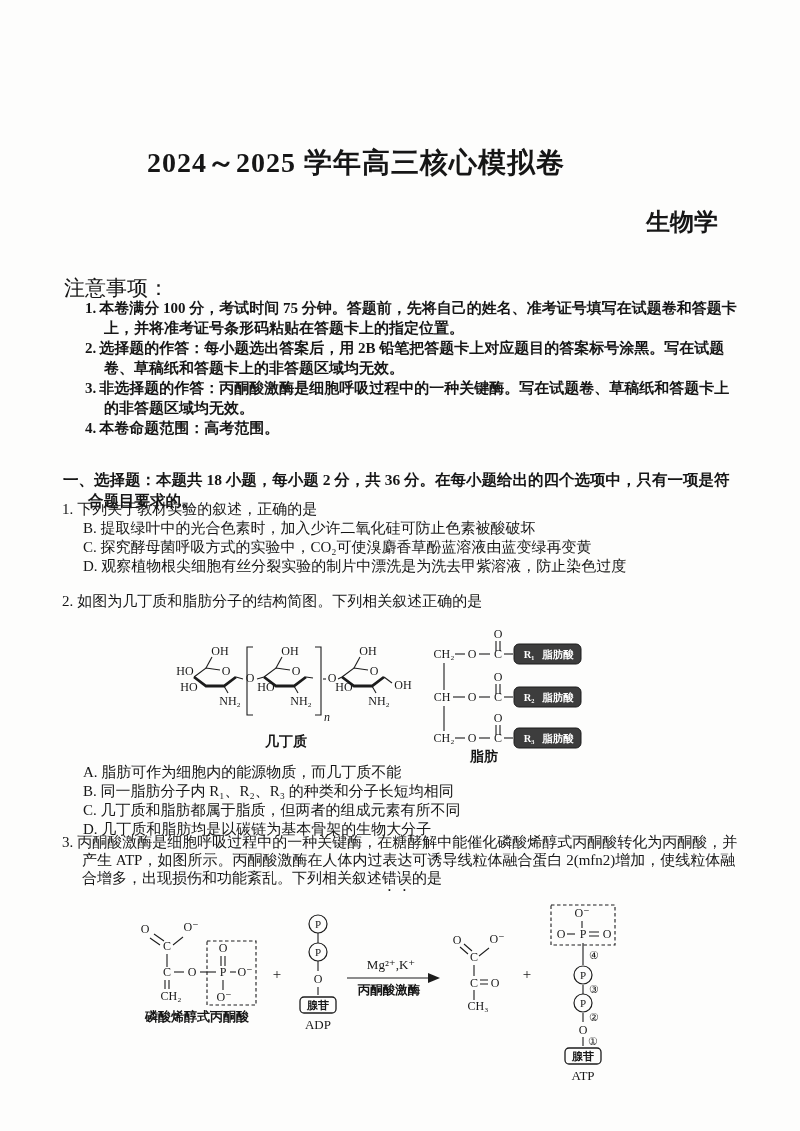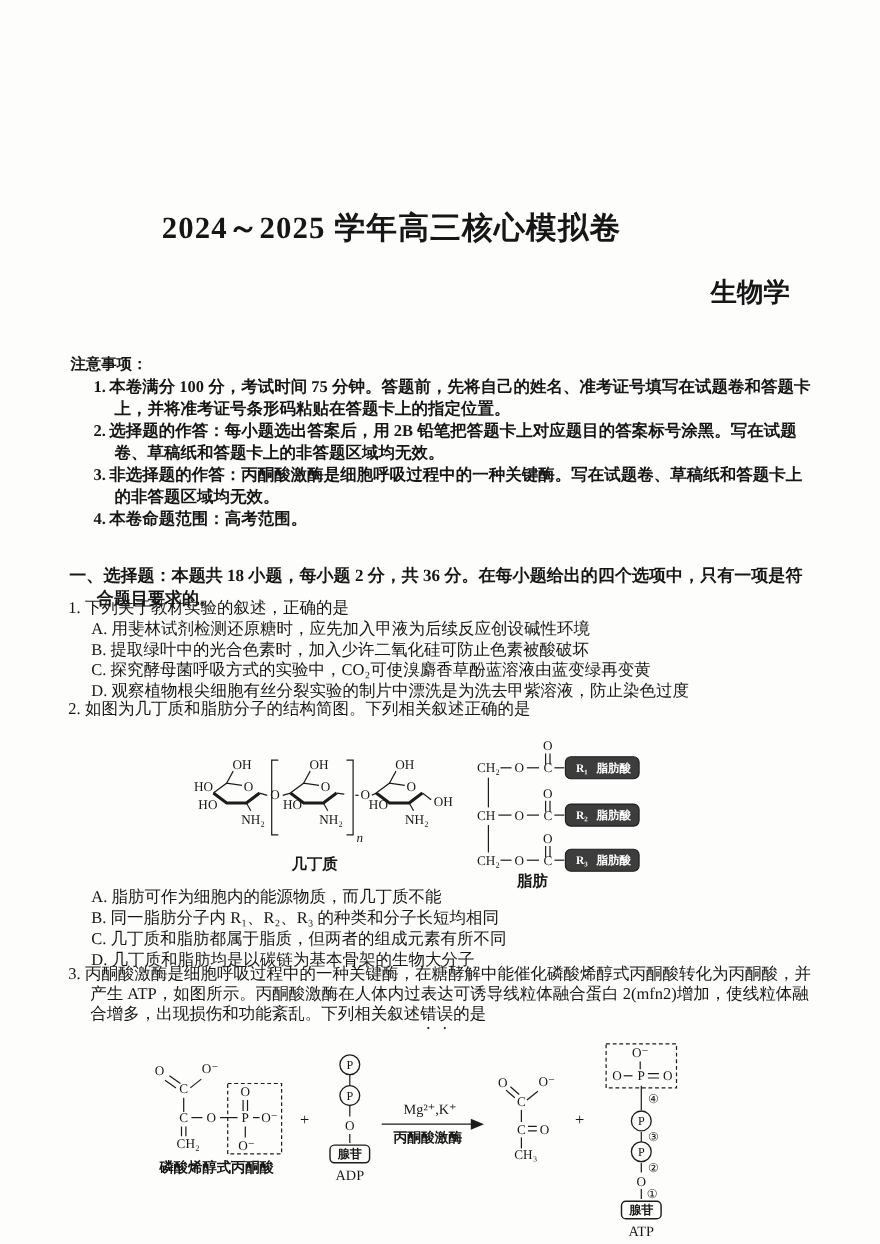--- a/index.html
+++ b/index.html
@@ -1,25 +1,25 @@
 <!DOCTYPE html>
 <html><head>
 <meta charset="utf-8">
 <style>
   html,body{margin:0;padding:0;background:#e8e8e8;}
   .page{
     position:relative;width:800px;height:1131px;margin:0 auto;
     background:#fdfdfc;color:#161616;overflow:hidden;
     font-family:"Liberation Serif","DejaVu Serif",serif;
   }
-  .abs{position:absolute;margin-top:44px;}
+  .abs{position:absolute;}
   .title{top:144px;left:0;width:712px;text-align:center;font-size:28px;font-weight:700;letter-spacing:1px;}
   .subject{top:206px;left:0;width:718px;text-align:right;font-size:24px;font-weight:700;}
   .notice{top:278px;left:64px;width:674px;font-size:15px;line-height:20px;font-weight:600;}
-  .notice-heading{font-weight:700;font-size:14px;}
+  .notice-heading{font-weight:400;font-size:21px;}
   .notice-list{padding-left:21px;}
   .notice-item{padding-left:19px;text-indent:-19px;}
   .notice-item .num{padding-right:3px;}
   .section-heading{top:469px;left:63px;width:678px;font-size:15.5px;font-weight:700;line-height:21px;padding-left:25px;text-indent:-25px;box-sizing:border-box;}
   .question{left:62px;width:678px;font-size:15px;line-height:19px;}
   .q1{top:500px;}
   .q2{top:592px;}
   .q3{top:833px;line-height:18px;}
   .stem{padding-left:20px;text-indent:-20px;}
   .stem .qnum{padding-right:4px;}
@@ -59,21 +59,20 @@
       <div class="notice-item"><span class="num">3.</span><span>非选择题的作答：丙酮酸激酶是细胞呼吸过程中的一种关键酶。写在试题卷、草稿纸和答题卡上的非答题区域均无效。</span></div>
       <div class="notice-item"><span class="num">4.</span><span>本卷命题范围：高考范围。</span></div>
     </div>
   </div>
 
   <div class="abs section-heading">一、选择题：本题共 18 小题，每小题 2 分，共 36 分。在每小题给出的四个选项中，只有一项是符合题目要求的。</div>
 
   <div class="abs question q1">
     <p class="stem" style="margin:0"><span class="qnum">1.</span><span>下列关于教材实验的叙述，正确的是</span></p>
     <div class="options">
-      <div class="option">A. 用斐林试剂检测还原糖时，应先加入甲液为后续反应创设碱性环境</div>
       <div class="option">B. 提取绿叶中的光合色素时，加入少许二氧化硅可防止色素被酸破坏</div>
       <div class="option">C. 探究酵母菌呼吸方式的实验中，CO₂可使溴麝香草酚蓝溶液由蓝变绿再变黄</div>
       <div class="option">D. 观察植物根尖细胞有丝分裂实验的制片中漂洗是为洗去甲紫溶液，防止染色过度</div>
     </div>
   </div>
 
   <div class="abs question q2">
     <p class="stem" style="margin:0"><span class="qnum">2.</span><span>如图为几丁质和脂肪分子的结构简图。下列相关叙述正确的是</span></p>
 
     <div class="figure fig2">

